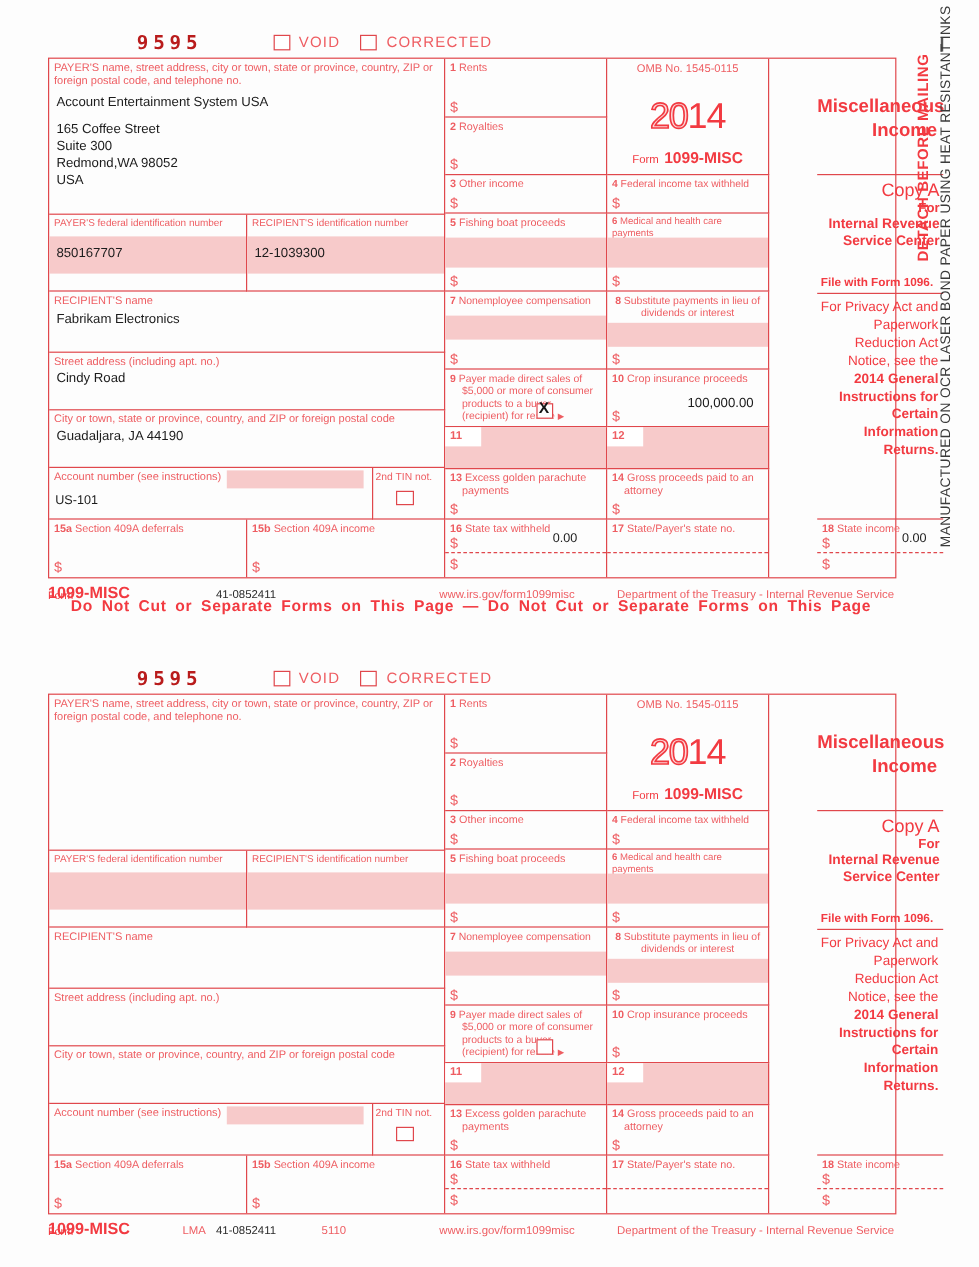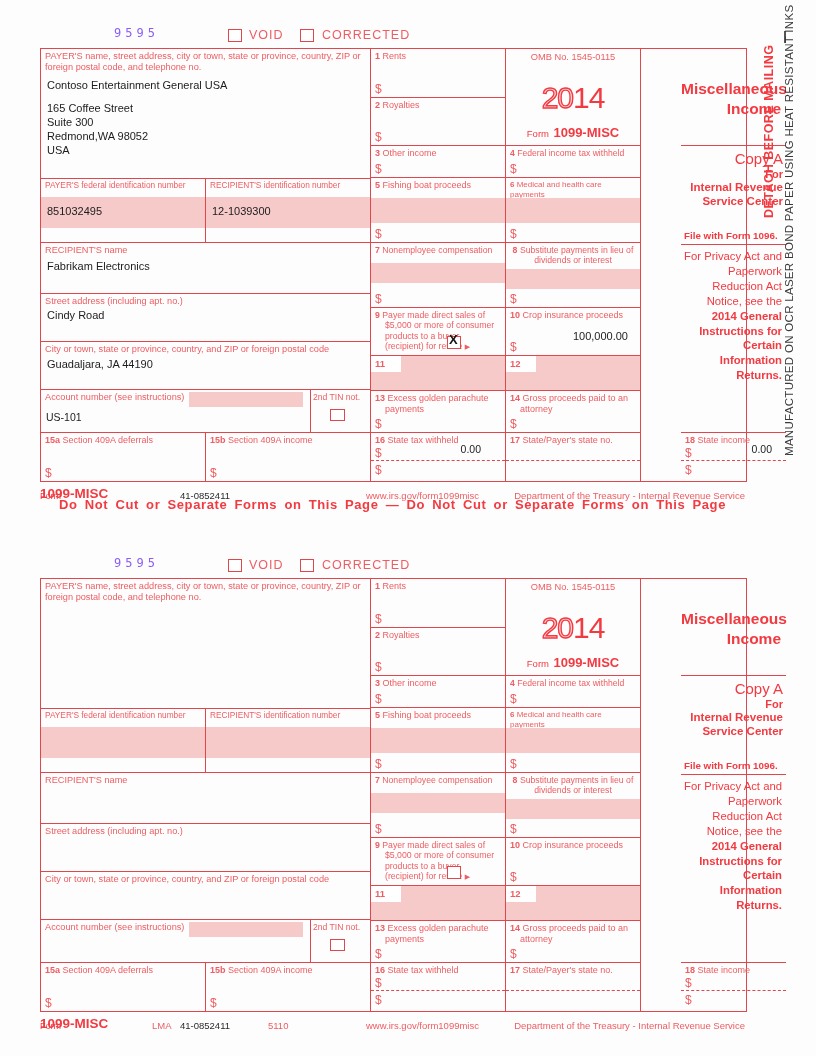--- a/index.html
+++ b/index.html
@@ -10,21 +10,21 @@
     --ink:#1c1c1c;
   }
   html,body{margin:0;padding:0;}
   body{
     width:816px;height:1056px;position:relative;background:#fdfdfd;
     font-family:"Liberation Sans",sans-serif;overflow:hidden;
   }
   .form-wrap{position:absolute;left:40px;width:705px;height:478px;}
   .code-row{position:absolute;left:0;top:0;width:705px;height:23px;}
   .ocr{position:absolute;left:74px;top:1px;font-family:"DejaVu Sans Mono",monospace;
-       font-size:12px;font-weight:400;letter-spacing:4px;color:#8b5cf6;}
+       font-size:16px;font-weight:700;letter-spacing:4px;color:#b91c1c;}
   .cb{position:absolute;width:14px;height:13px;border:1.5px solid var(--line);background:#fff;box-sizing:border-box;}
   .cbl{position:absolute;top:3px;font-size:12.5px;letter-spacing:1px;color:var(--lab);}
   .fbox{position:absolute;left:0;top:23px;width:705px;height:432px;border:1.6px solid var(--line);box-sizing:content-box;}
   .c{position:absolute;box-sizing:border-box;border-right:1.3px solid var(--line);border-bottom:1.3px solid var(--line);}
   .nbr{border-right:none;margin-left:40px;}
   .nbb{border-bottom:none;}
   .lb{position:absolute;left:0;right:0;top:0;color:var(--lab);font-size:9px;line-height:1.2;padding:2px 2px 0 4px;}
   .lb.sm{font-size:8.3px;}
   .lb.md{font-size:9.2px;}
   .no{font-weight:700;}
@@ -85,31 +85,31 @@
     <span class="ocr">9595</span>
     <span class="cb" style="left:188px;top:4px"></span>
     <span class="cbl" style="left:209px">VOID</span>
     <span class="cb" style="left:260px;top:4px"></span>
     <span class="cbl" style="left:282px">CORRECTED</span>
   </div>
   <div class="fbox">
 
     <div class="c" style="left:0;top:0;width:330px;height:130px">
       <div class="lb md">PAYER'S name, street address, city or town, state or province, country, ZIP or foreign postal code, and telephone no.</div>
-      <span class="val" style="left:6px;top:30px">Contoso Entertainment General USA</span>
+      <span class="val" style="left:6px;top:30px">Account Entertainment System USA</span>
       <span class="val" style="left:6px;top:53px">165 Coffee Street</span>
       <span class="val" style="left:6px;top:67px">Suite 300</span>
       <span class="val" style="left:6px;top:81px">Redmond,WA 98052</span>
       <span class="val" style="left:6px;top:95px">USA</span>
     </div>
 
     <div class="c" style="left:0;top:130px;width:165px;height:64px">
       <div class="lb sm">PAYER'S federal identification number</div>
       <div class="band" style="top:18px;height:31px"></div>
-      <span class="val" style="left:6px;top:26px">851032495</span>
+      <span class="val" style="left:6px;top:26px">850167707</span>
     </div>
     <div class="c" style="left:165px;top:130px;width:165px;height:64px">
       <div class="lb sm">RECIPIENT'S identification number</div>
       <div class="band" style="top:18px;height:31px"></div>
       <span class="val" style="left:6px;top:26px">12-1039300</span>
     </div>
 
     <div class="c" style="left:0;top:194px;width:330px;height:51px">
       <div class="lb md">RECIPIENT'S name</div>
       <span class="val" style="left:6px;top:17px">Fabrikam Electronics</span>

